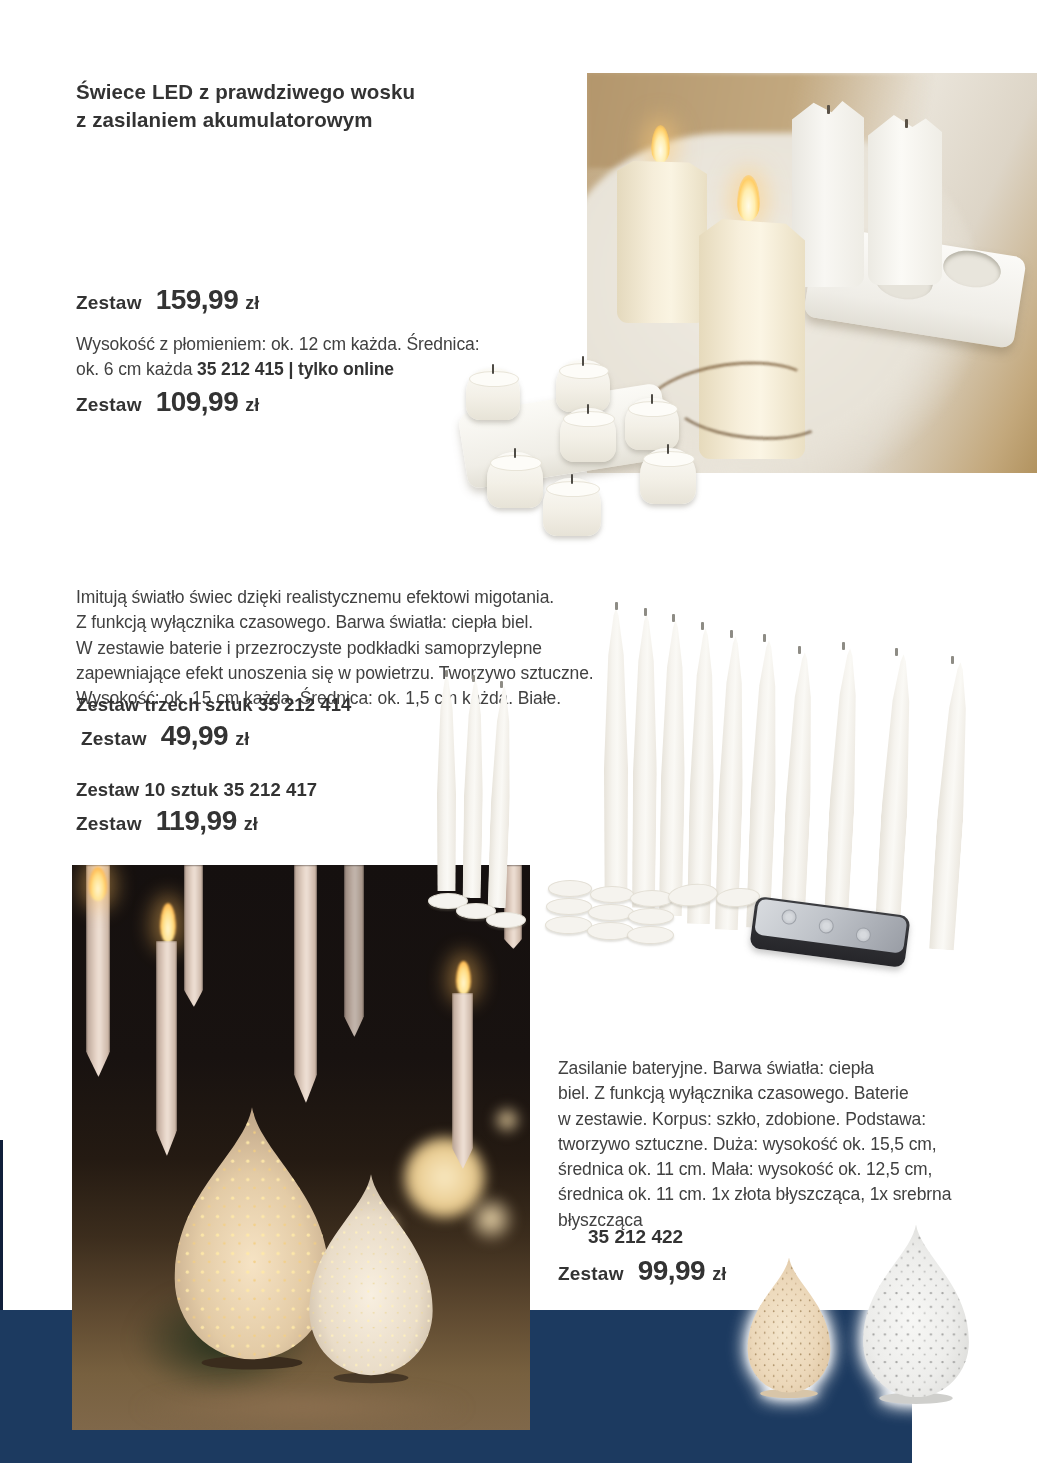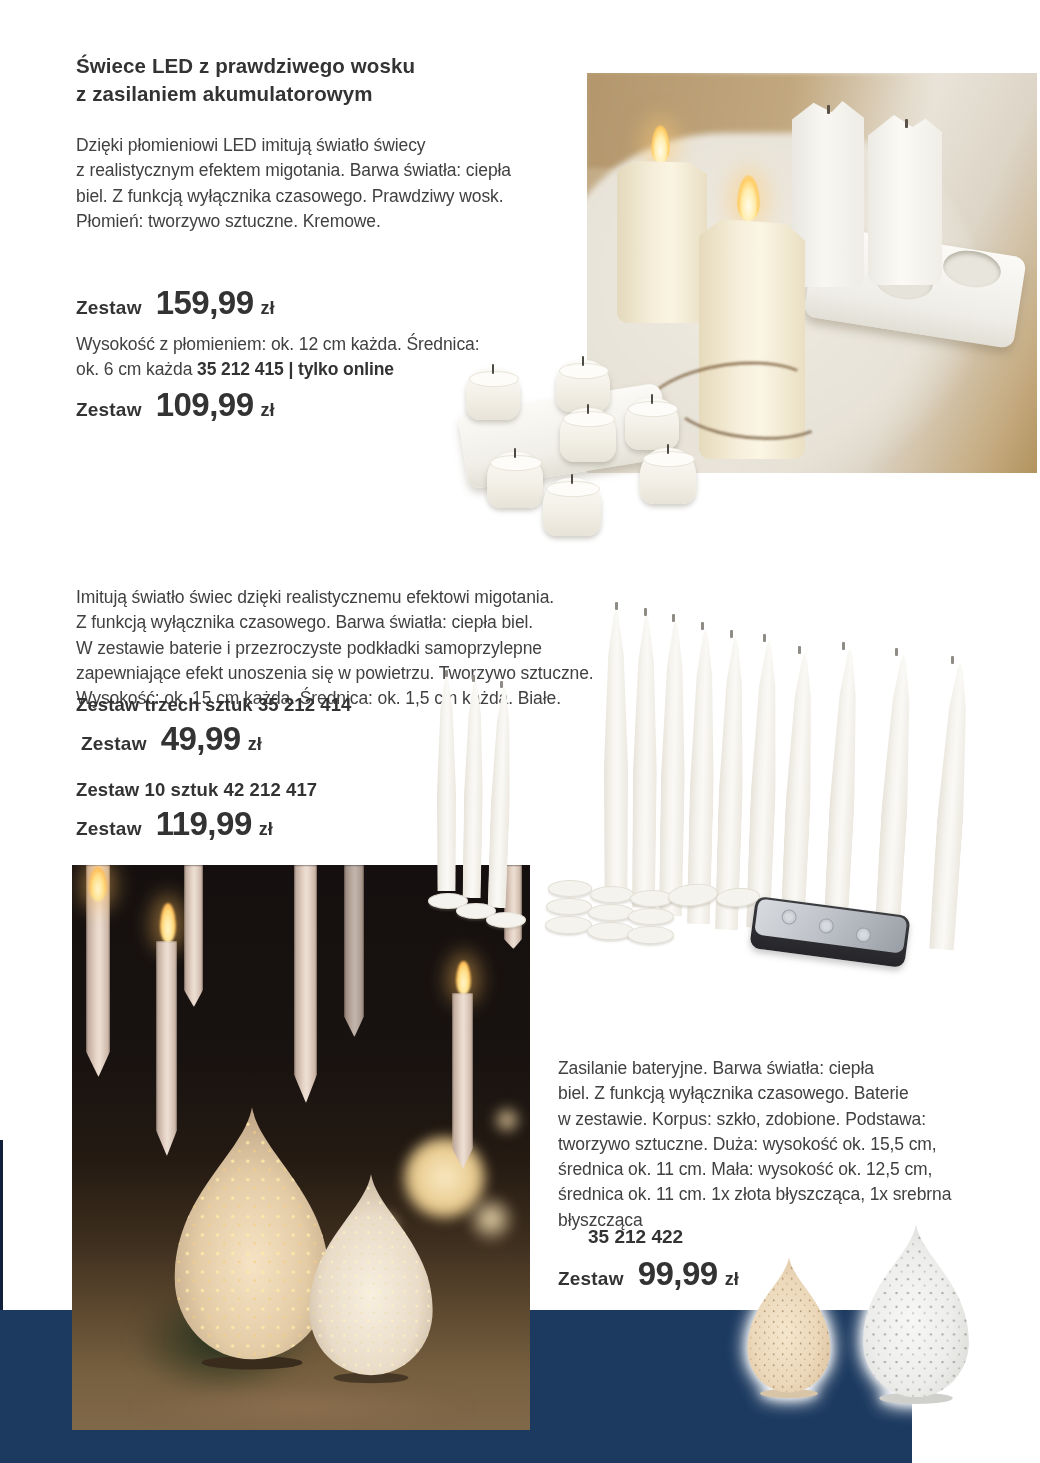--- a/index.html
+++ b/index.html
@@ -9,21 +9,21 @@
   
   .ptitle{font-size:20.5px;line-height:28px;font-weight:bold;color:#333;white-space:pre-line;letter-spacing:.1px;}
   .pbody{font-size:17.5px;line-height:25.3px;color:#414141;white-space:pre-line;letter-spacing:-.1px;}
   .spec{font-size:17.5px;line-height:25.3px;color:#414141;letter-spacing:-.1px;}
   .spec .sp{white-space:pre-line;}
   .spec b{color:#333;white-space:nowrap;}
   .codeline{font-size:19px;font-weight:bold;color:#333;}
   .offerline{font-size:18.5px;font-weight:bold;color:#333;letter-spacing:.1px;}
   .price-row{display:flex;align-items:baseline;}
   .price-row .pl{font-size:19px;font-weight:bold;color:#333;margin-right:14px;letter-spacing:.2px;}
-  .price-row .pv{font-size:33px;font-weight:bold;color:#333;letter-spacing:-.5px;}
+  .price-row .pv{font-size:28px;font-weight:bold;color:#333;letter-spacing:-.5px;}
   .price-row .pc{font-size:18px;font-weight:bold;color:#333;margin-left:7px;}
   
   #photoA{left:587px;top:73px;width:450px;height:400px;overflow:hidden;
     background:linear-gradient(115deg,#bda079 0%,#c8b491 14%,#e4ddd1 28%,#ebe6dc 52%,#ddd5c7 72%,#c3a87c 92%,#b2935f 100%);}
   #photoA .wood-top{left:0;top:0;width:100%;height:95px;
     background:linear-gradient(100deg,#b3966c 0%,#c2a87f 45%,rgba(196,172,128,0) 75%);filter:blur(2px);}
   #photoA .cloth{left:-30px;top:60px;width:420px;height:360px;border-radius:40%;
     background:radial-gradient(ellipse at 45% 40%,#efebe2 0%,#e8e3d8 55%,rgba(230,224,212,0) 75%);filter:blur(3px);}
   .candle{border-radius:9px 9px 11px 11px;}
   .flame{border-radius:50% 50% 50% 50%/62% 62% 38% 38%;
@@ -60,27 +60,23 @@
   #remote .face{position:absolute;left:3px;top:2px;right:3px;height:36px;border-radius:8px;
     background:linear-gradient(120deg,#d8dbdf 0%,#bfc3c9 45%,#999da5 100%);}
   #remote .btn{position:absolute;width:13px;height:13px;border-radius:50%;border:1px solid #9da1a8;
     background:radial-gradient(circle,#d7dade 30%,#b9bdc3 100%);}
 </style>
 </head>
 <body>
 
 <div id="page" style="background: rgb(255, 255, 255);">
 
-  <div class="abs ptitle" style="left:76px;top:52px;width:470px;">Świece LED z prawdziwego wosku
+  <div class="abs ptitle" style="left:76px;top:78px;width:470px;">Świece LED z prawdziwego wosku
 z zasilaniem akumulatorowym</div>
 
-  <div class="abs pbody" style="left:76px;top:133px;width:480px;">Dzięki płomieniowi LED imitują światło świecy
-z realistycznym efektem migotania. Barwa światła: ciepła
-biel. Z funkcją wyłącznika czasowego. Prawdziwy wosk.
-Płomień: tworzywo sztuczne. Kremowe.</div>
 
   <div class="abs price-row" style="left:76px;top:284px;">
     <span class="pl">Zestaw</span>
     <span class="pv">159,99</span>
     <span class="pc">zł</span>
   </div>
 
   <div class="abs spec" style="left:76px;top:332px;width:480px;">
     <span class="sp">Wysokość z płomieniem: ok. 12 cm każda. Średnica:
 ok. 6 cm każda </span><b>35 212 415 | tylko online</b>
@@ -97,21 +93,21 @@
 zapewniające efekt unoszenia się w powietrzu. Tworzywo sztuczne.
 Wysokość: ok. 15 cm każda. Średnica: ok. 1,5 cm każda. Białe.</div>
 
   <div class="abs offerline" style="left:76px;top:694px;">Zestaw trzech sztuk 35 212 414</div>
   <div class="abs price-row" style="left:81px;top:720px;">
     <span class="pl">Zestaw</span>
     <span class="pv">49,99</span>
     <span class="pc">zł</span>
   </div>
 
-  <div class="abs offerline" style="left:76px;top:779px;">Zestaw 10 sztuk 42 212 417</div>
+  <div class="abs offerline" style="left:76px;top:779px;">Zestaw 10 sztuk 35 212 417</div>
   <div class="abs price-row" style="left:76px;top:805px;">
     <span class="pl">Zestaw</span>
     <span class="pv">119,99</span>
     <span class="pc">zł</span>
   </div>
 
   <div class="abs pbody" style="left:558px;top:1056px;width:430px;">Zasilanie bateryjne. Barwa światła: ciepła
 biel. Z funkcją wyłącznika czasowego. Baterie
 w zestawie. Korpus: szkło, zdobione. Podstawa:
 tworzywo sztuczne. Duża: wysokość ok. 15,5 cm,

